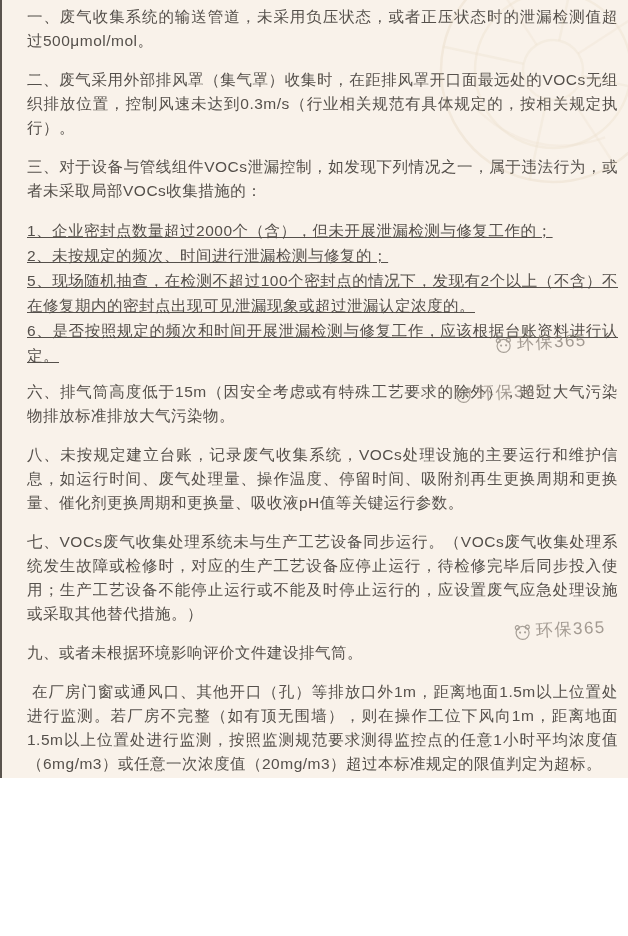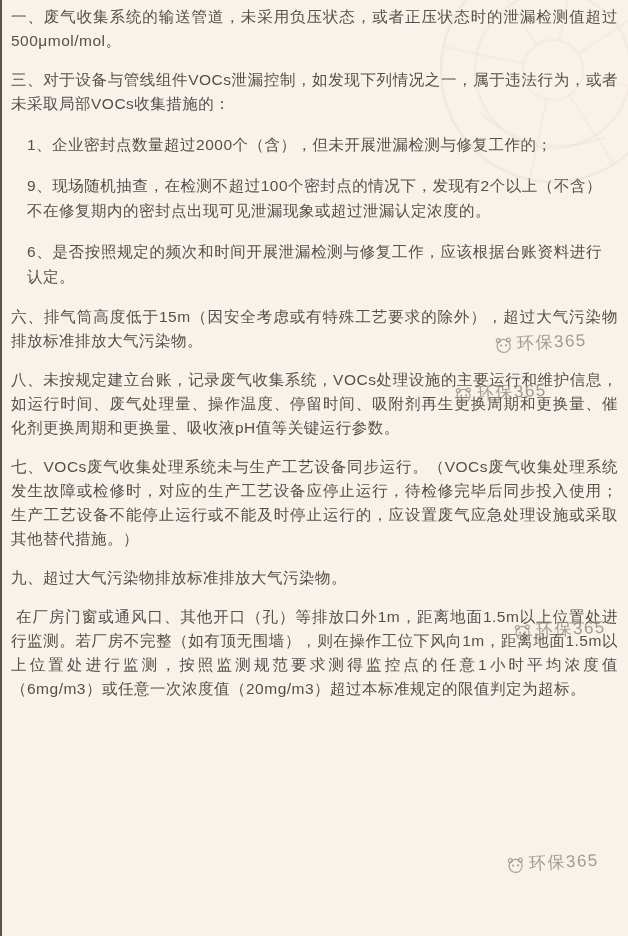--- a/index.html
+++ b/index.html
@@ -3,35 +3,35 @@
 <meta charset="utf-8">
 <style>
   html, body { margin: 0; padding: 0; }
   body {
     width: 628px;
     font-family: "Liberation Sans", "DejaVu Sans", sans-serif;
   }
   .page {
     position: relative;
     width: 628px;
-    height: 936px;
+    height: 778px;
     box-sizing: border-box;
     background: #f9f2ea;
     border-left: 2px solid rgba(62, 56, 50, 0.85);
-    padding: 5px 10px 0 9px;
+    padding: 5px 10px 0 25px;
     overflow: hidden;
     color: #55504b;
     font-size: 15.5px;
     line-height: 24px;
     letter-spacing: 0.5px;
     text-align: justify;
   }
   .para { margin: 0 0 15px 0; }
   .list { margin: 0 0 12px 0; }
-  .li { line-height: 25px; margin: 16px; }
+  .li { line-height: 25px; margin: 0; text-decoration: underline; }
   .lead-space { text-indent: 5px; }
 
   
   .seal {
     position: absolute;
     top: -55px;
     right: -50px;
     width: 250px;
     height: 250px;
     opacity: 0.45;
@@ -73,32 +73,34 @@
       <line x1="13" y1="125" x2="95" y2="125" opacity="0.35"></line>
       <line x1="155" y1="125" x2="237" y2="125" opacity="0.35"></line>
       <line x1="46" y1="46" x2="104" y2="104" opacity="0.3"></line>
       <line x1="146" y1="146" x2="204" y2="204" opacity="0.3"></line>
       <line x1="204" y1="46" x2="146" y2="104" opacity="0.3"></line>
       <path d="M60 180 q65 40 130 0" opacity="0.3"></path>
     </g>
   </svg>
 
   <p class="para">一、废气收集系统的输送管道，未采用负压状态，或者正压状态时的泄漏检测值超过500μmol/mol。</p>
+  <p class="para">二、废气采用外部排风罩（集气罩）收集时，在距排风罩开口面最远处的VOCs无组织排放位置，控制风速未达到0.3m/s（行业相关规范有具体规定的，按相关规定执行）。</p>
   <p class="para">三、对于设备与管线组件VOCs泄漏控制，如发现下列情况之一，属于违法行为，或者未采取局部VOCs收集措施的：</p>
 
   <div class="list">
     <div class="li">1、企业密封点数量超过2000个（含），但未开展泄漏检测与修复工作的；</div>
-    <div class="li">9、现场随机抽查，在检测不超过100个密封点的情况下，发现有2个以上（不含）不在修复期内的密封点出现可见泄漏现象或超过泄漏认定浓度的。</div>
+    <div class="li">2、未按规定的频次、时间进行泄漏检测与修复的；</div>
+    <div class="li">5、现场随机抽查，在检测不超过100个密封点的情况下，发现有2个以上（不含）不在修复期内的密封点出现可见泄漏现象或超过泄漏认定浓度的。</div>
     <div class="li">6、是否按照规定的频次和时间开展泄漏检测与修复工作，应该根据台账资料进行认定。</div>
   </div>
 
   <p class="para">六、排气筒高度低于15m（因安全考虑或有特殊工艺要求的除外），超过大气污染物排放标准排放大气污染物。</p>
   <p class="para">八、未按规定建立台账，记录废气收集系统，VOCs处理设施的主要运行和维护信息，如运行时间、废气处理量、操作温度、停留时间、吸附剂再生更换周期和更换量、催化剂更换周期和更换量、吸收液pH值等关键运行参数。</p>
   <p class="para">七、VOCs废气收集处理系统未与生产工艺设备同步运行。（VOCs废气收集处理系统发生故障或检修时，对应的生产工艺设备应停止运行，待检修完毕后同步投入使用；生产工艺设备不能停止运行或不能及时停止运行的，应设置废气应急处理设施或采取其他替代措施。）</p>
-  <p class="para">九、超过大气污染物排放标准排放大气污染物。</p>
+  <p class="para">九、或者未根据环境影响评价文件建设排气筒。</p>
   <p class="para lead-space">在厂房门窗或通风口、其他开口（孔）等排放口外1m，距离地面1.5m以上位置处进行监测。若厂房不完整（如有顶无围墙），则在操作工位下风向1m，距离地面1.5m以上位置处进行监测，按照监测规范要求测得监控点的任意1小时平均浓度值（6mg/m3）或任意一次浓度值（20mg/m3）超过本标准规定的限值判定为超标。</p>
 
   <div class="wm wm1">
     <svg class="wm-icon" viewBox="0 0 19 17">
       <g fill="none" stroke="rgba(138,130,121,0.9)" stroke-width="1.2">
         <circle cx="9.5" cy="9" r="6.5"></circle>
         <circle cx="4.5" cy="3.5" r="2"></circle>
         <circle cx="14.5" cy="3.5" r="2"></circle>
       </g>
       <circle cx="7" cy="8.5" r="1.1" fill="rgba(138,130,121,0.9)"></circle>

